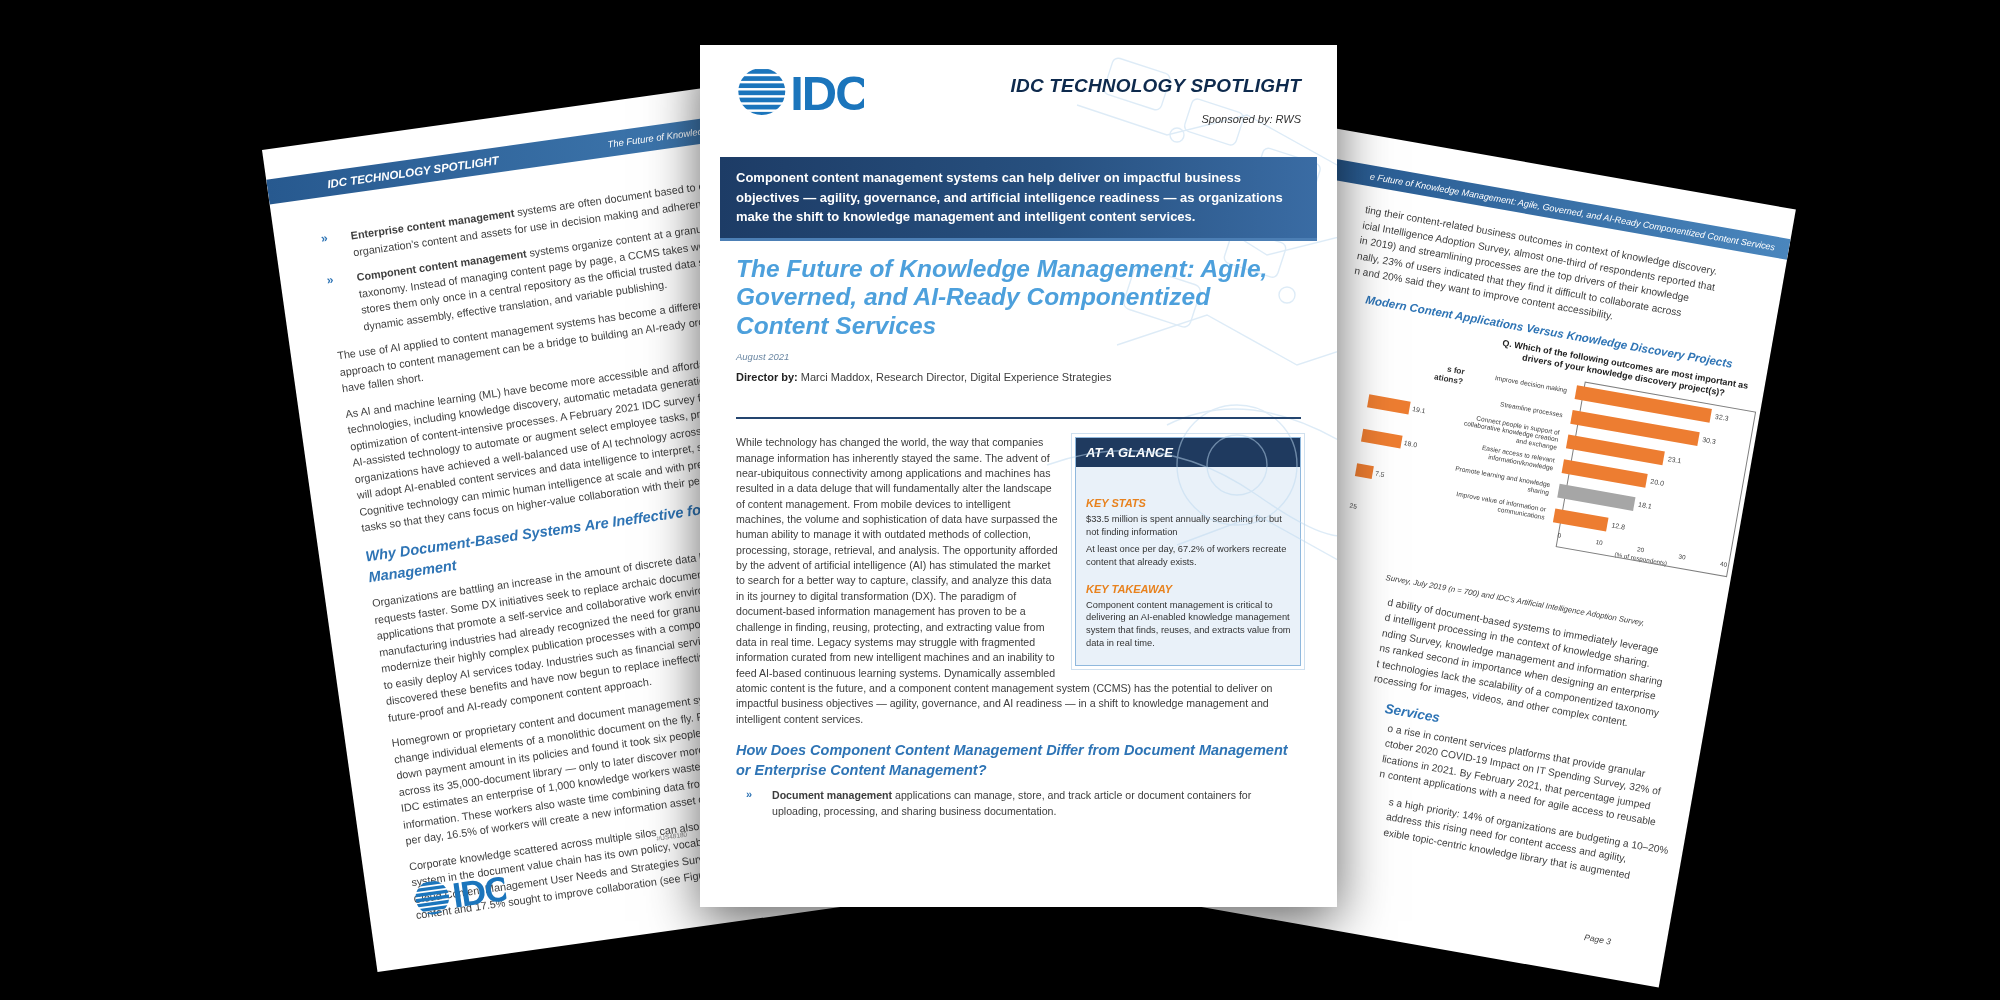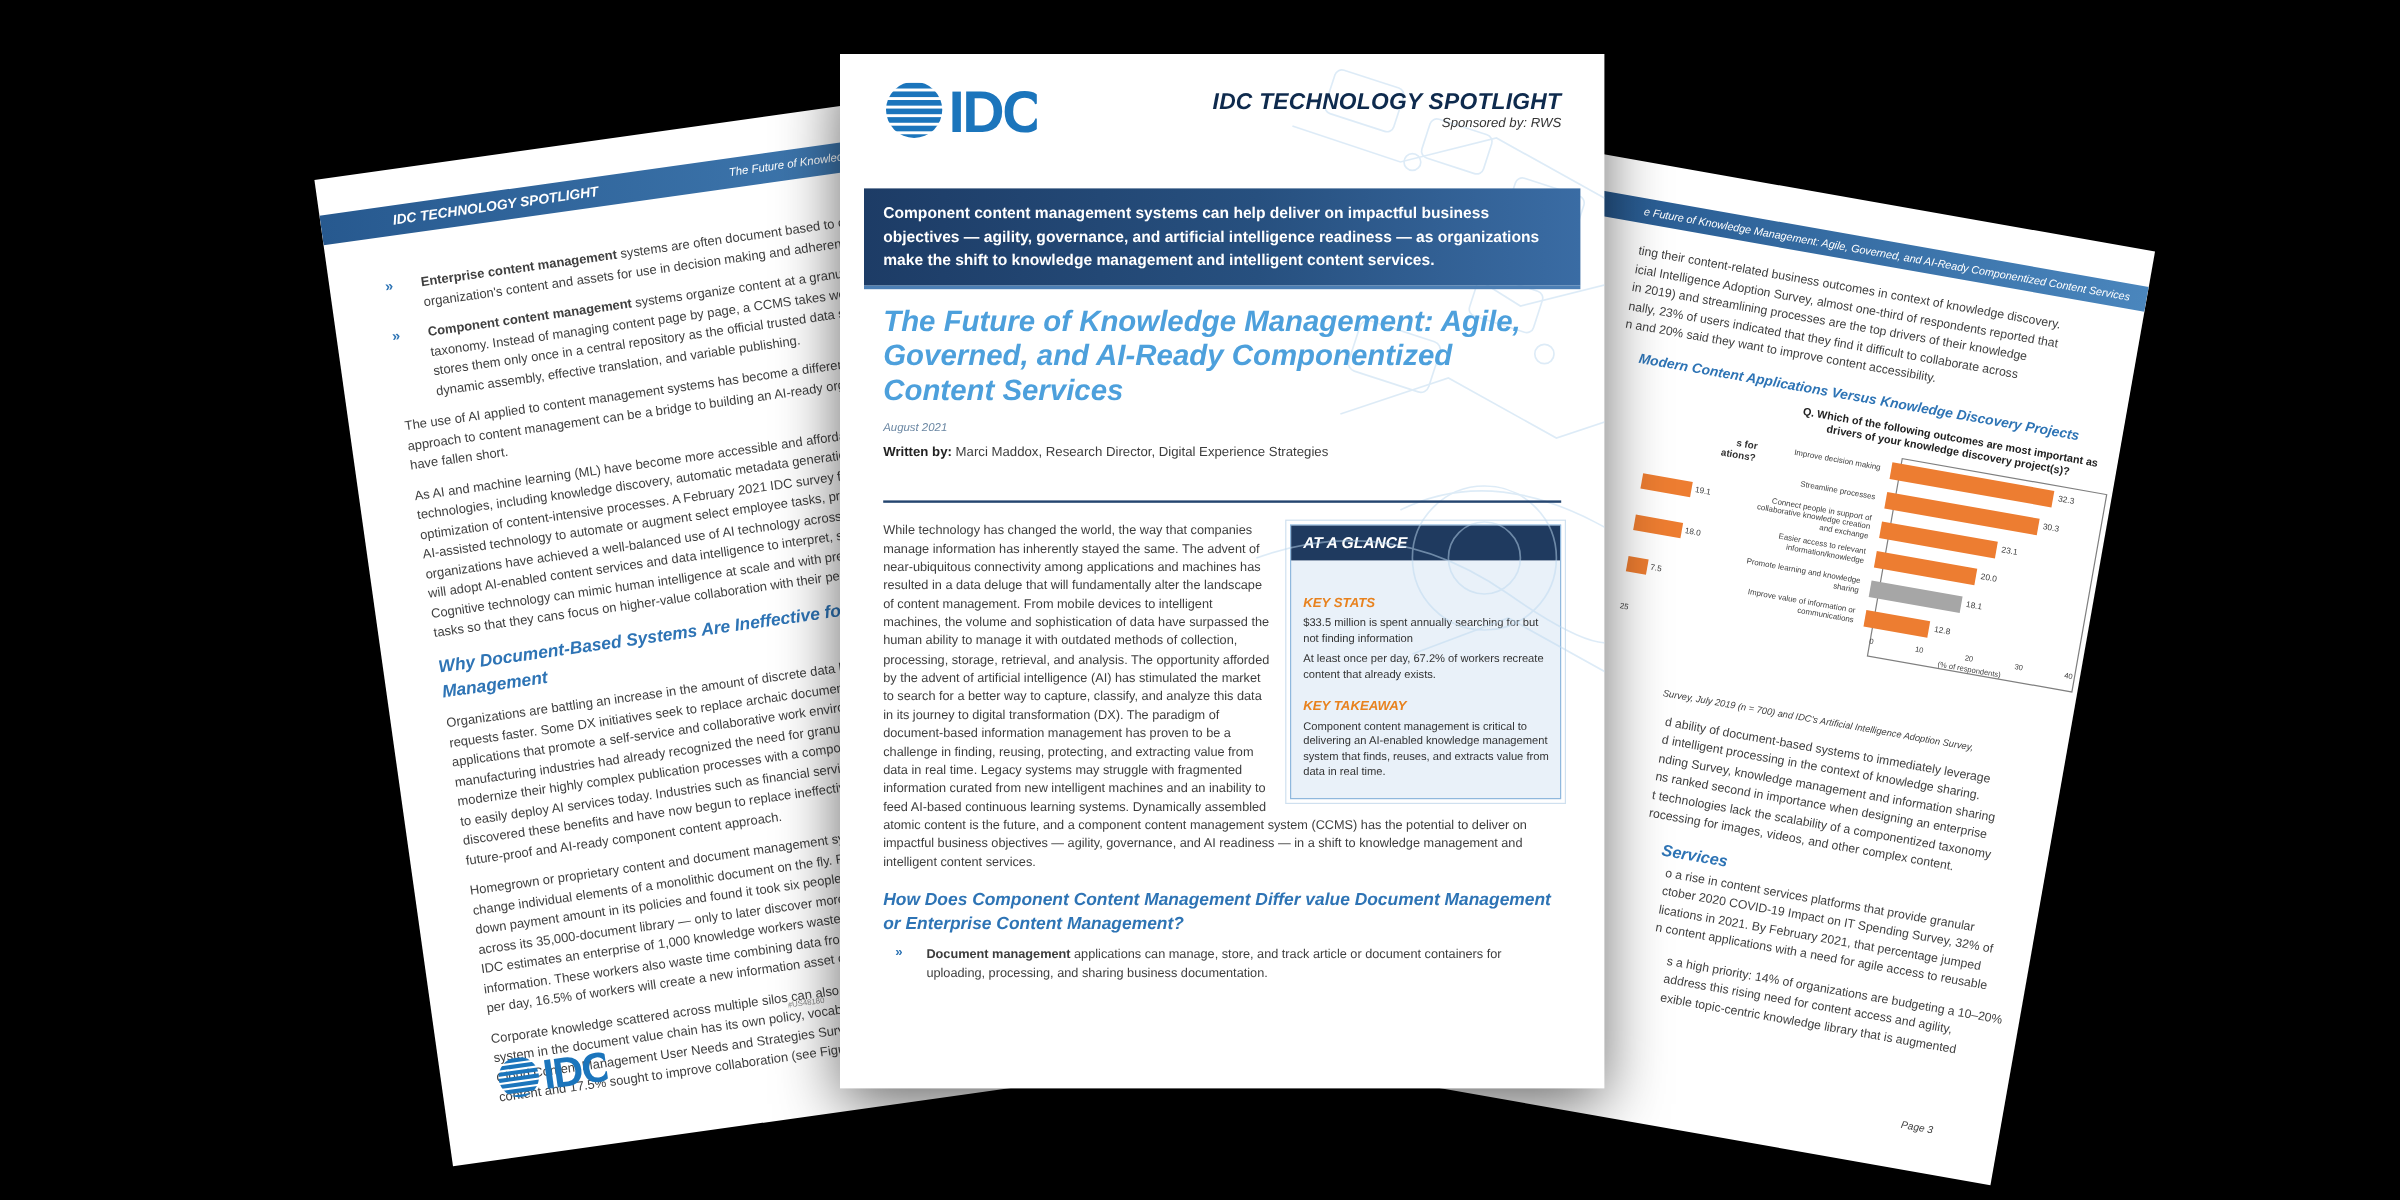--- a/index.html
+++ b/index.html
@@ -8,21 +8,21 @@
   .page{position:absolute;background:#fff;box-shadow:0 14px 50px rgba(0,0,0,.6);overflow:hidden;}
 
   
   #center-page{left:700px;top:45px;width:637px;height:862px;z-index:3;}
   .cp-inner{position:relative;padding:20px 36px 0 36px;height:100%;box-sizing:border-box;}
   .watermark{position:absolute;right:-20px;top:0;opacity:.5;pointer-events:none;}
   .cp-head{position:relative;height:86px;}
   .idc-logo{display:block;}
   .masthead{position:absolute;right:0;top:10px;text-align:right;}
   .masthead-title{font-size:19px;font-weight:bold;font-style:italic;color:#0e2a4d;letter-spacing:.2px;}
-  .sponsored{font-size:11px;font-style:italic;color:#333;margin-top:0;}
+  .sponsored{font-size:11px;font-style:italic;color:#333;margin-top:16px;}
   .banner{margin:6px -16px 0 -16px;background:linear-gradient(90deg,#1d3c66 0%,#27507f 55%,#3a6ca4 100%);
           border-bottom:3px solid #4c7fb5;color:#fff;font-weight:bold;font-size:13px;line-height:1.5;
           padding:11px 16px;position:relative;}
   .doc-title{color:#4da0dc;font-size:24.5px;font-weight:bold;font-style:italic;line-height:1.18;margin-top:14px;position:relative;}
   .doc-date{font-size:9.5px;font-style:italic;color:#6b87a3;margin-top:10px;position:relative;}
   .written-by{font-size:11px;margin-top:9px;color:#3d3d3d;position:relative;}
   .written-by b{color:#222;}
   .rule{border:0;border-top:2px solid #24456f;margin:34px 0 16px 0;position:relative;}
   .sec-h{color:#2e74b5;font-size:14.5px;font-weight:bold;font-style:italic;line-height:1.35;margin:14px 0 8px 0;}
   .bodyp{font-size:10.6px;line-height:1.45;margin:0 0 10px 0;color:#3d3d3d;}
@@ -355,39 +355,39 @@
       <div class="masthead">
         <div class="masthead-title">IDC TECHNOLOGY SPOTLIGHT</div>
         <div class="sponsored">Sponsored by: RWS</div>
       </div>
     </div>
 
     <div class="banner">Component content management systems can help deliver on impactful business objectives — agility, governance, and artificial intelligence readiness — as organizations make the shift to knowledge management and intelligent content services.</div>
 
     <div class="doc-title">The Future of Knowledge Management: Agile, Governed, and AI-Ready Componentized Content Services</div>
     <div class="doc-date">August 2021</div>
-    <div class="written-by"><b>Written by:</b><span> Marci Maddox, Research Director, Digital Experience Strategies</span></div>
+    <div class="written-by"><b>Director by:</b><span> Marci Maddox, Research Director, Digital Experience Strategies</span></div>
 
     <hr class="rule">
 
     <div>
       <div class="glance">
         <div class="glance-head">AT A GLANCE</div>
         <div class="glance-body">
           <div class="gl-label">KEY STATS</div>
           <p class="gl-text">$33.5 million is spent annually searching for but not finding information</p>
           <p class="gl-text">At least once per day, 67.2% of workers recreate content that already exists.</p>
           <div class="gl-gap"></div>
           <div class="gl-label">KEY TAKEAWAY</div>
           <p class="gl-text">Component content management is critical to delivering an AI-enabled knowledge management system that finds, reuses, and extracts value from data in real time.</p>
         </div>
       </div>
 
       <p class="bodyp">While technology has changed the world, the way that companies manage information has inherently stayed the same. The advent of near-ubiquitous connectivity among applications and machines has resulted in a data deluge that will fundamentally alter the landscape of content management. From mobile devices to intelligent machines, the volume and sophistication of data have surpassed the human ability to manage it with outdated methods of collection, processing, storage, retrieval, and analysis. The opportunity afforded by the advent of artificial intelligence (AI) has stimulated the market to search for a better way to capture, classify, and analyze this data in its journey to digital transformation (DX). The paradigm of document-based information management has proven to be a challenge in finding, reusing, protecting, and extracting value from data in real time. Legacy systems may struggle with fragmented information curated from new intelligent machines and an inability to feed AI-based continuous learning systems. Dynamically assembled atomic content is the future, and a component content management system (CCMS) has the potential to deliver on impactful business objectives — agility, governance, and AI readiness — in a shift to knowledge management and intelligent content services.</p>
 
-      <div class="sec-h" style="clear:none;">How Does Component Content Management Differ value Document Management or Enterprise Content Management?</div>
+      <div class="sec-h" style="clear:none;">How Does Component Content Management Differ from Document Management or Enterprise Content Management?</div>
       <div class="cbul">
         <span class="bm">»</span>
         <div class="bt"><b>Document management</b><span> applications can manage, store, and track article or document containers for uploading, processing, and sharing business documentation.</span></div>
       </div>
     </div>
   </div>
 </div>
 
 </body></html>

